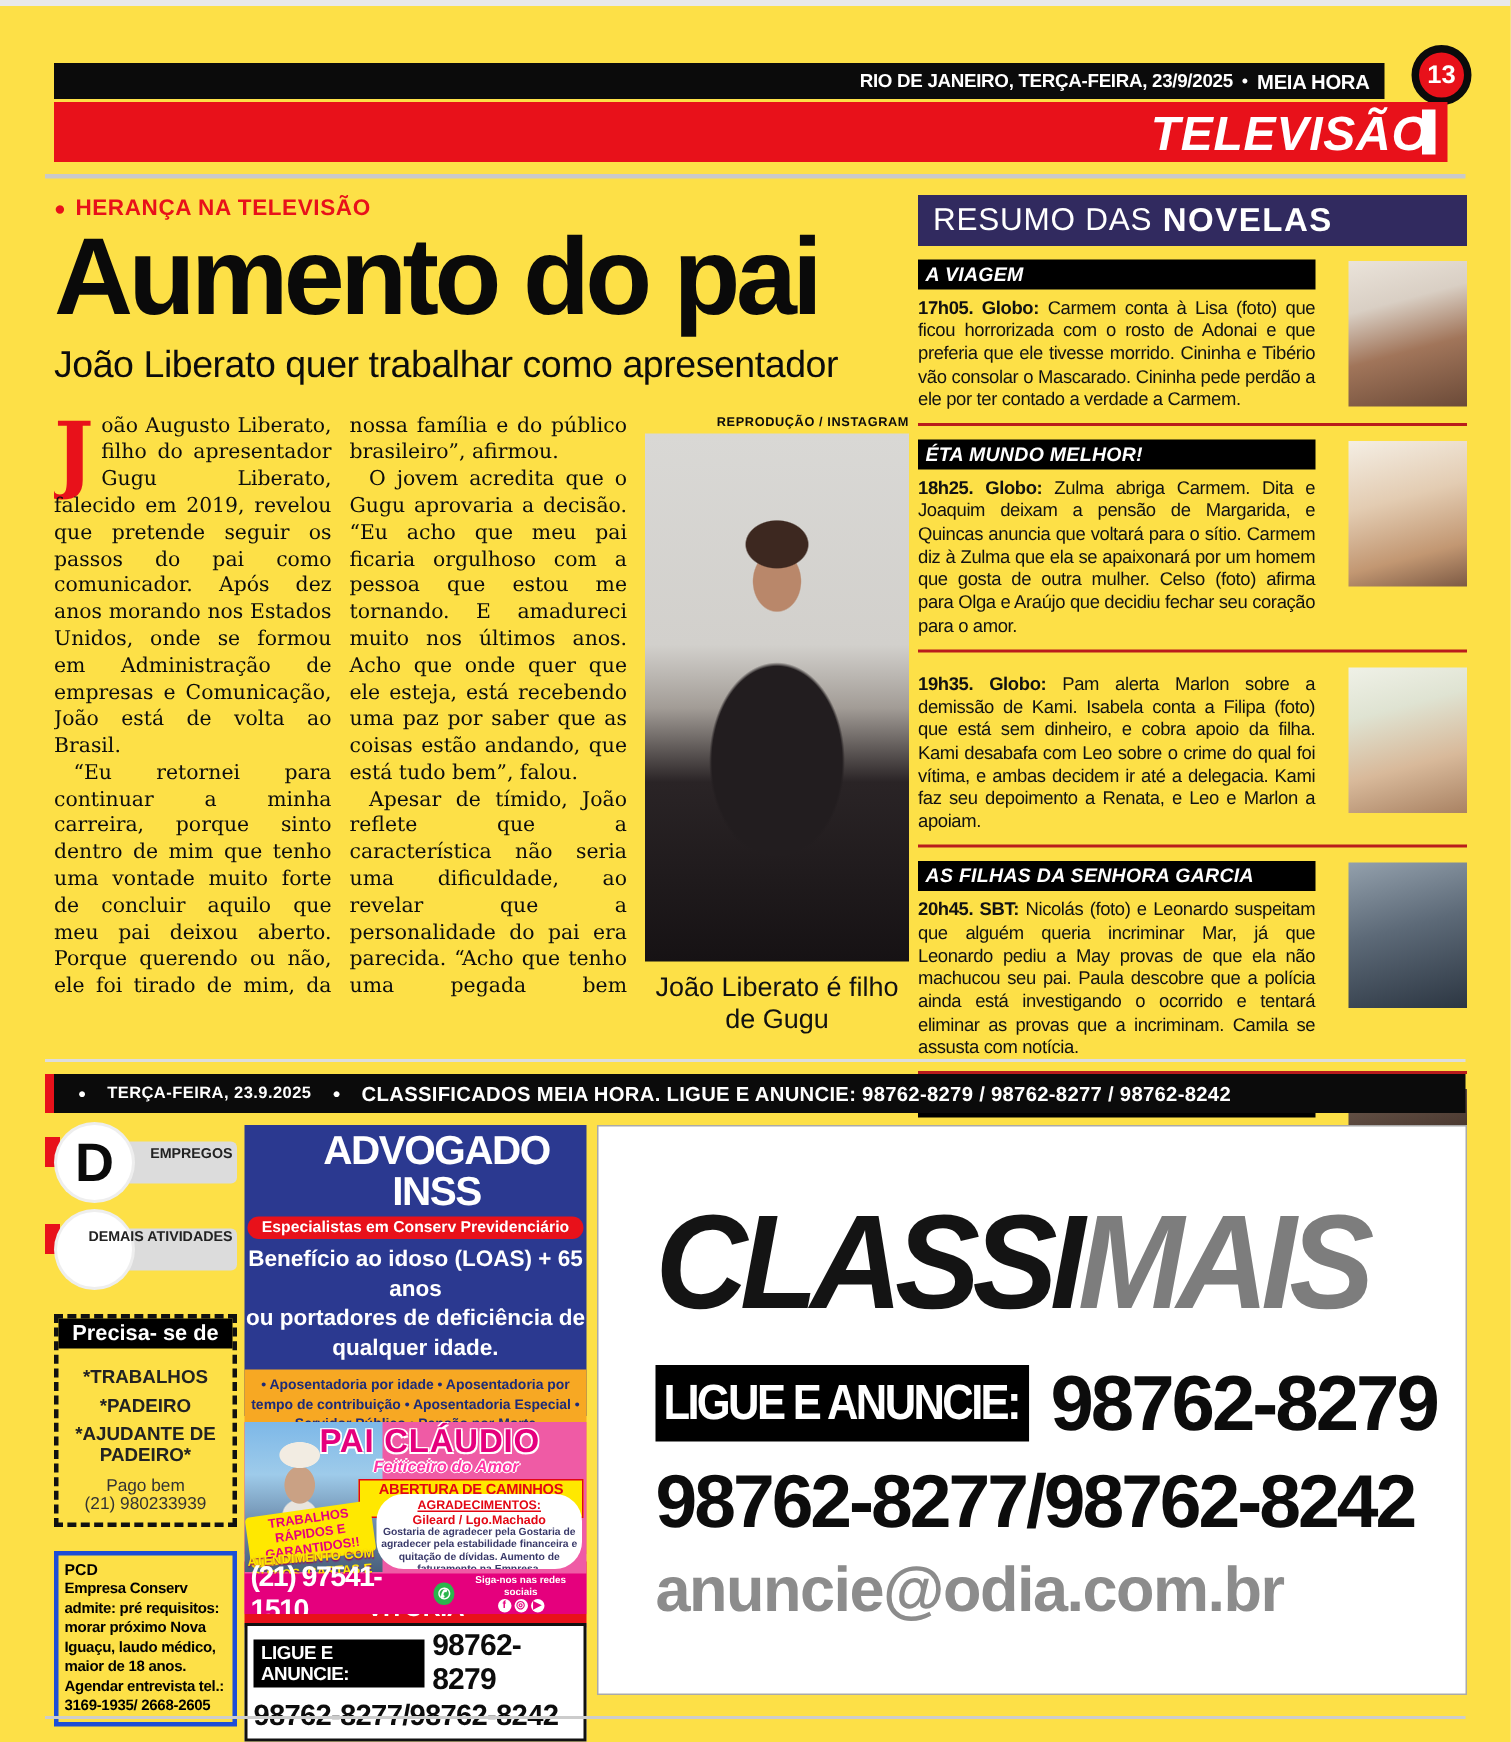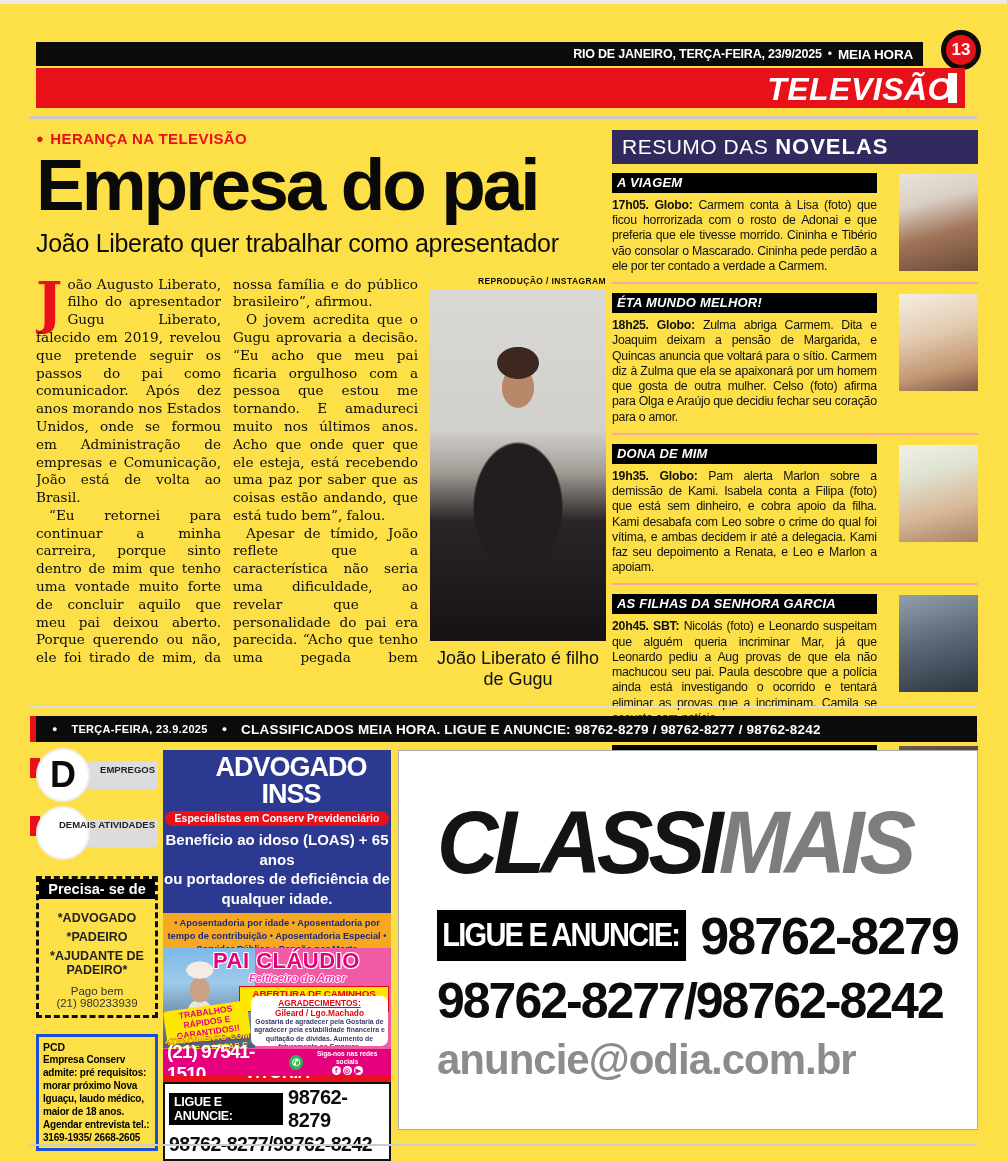--- a/index.html
+++ b/index.html
@@ -42,21 +42,21 @@
       radial-gradient(ellipse 27px 34px at 50% 28%, #b9876a 0%, #b9876a 58%, rgba(185,135,106,0) 61%),
       radial-gradient(ellipse 62px 90px at 50% 62%, #221d1f 0%, #221d1f 70%, rgba(34,29,31,0) 73%),
       linear-gradient(180deg, #d9d8d5 0%, #d2d0cc 40%, #a29c96 52%, #2a2426 66%, #161214 100%); }
   .photo-caption { font-size:18px; text-align:center; margin-top:7px; color:#111; }
 
   
   .sidebar { position:absolute; left:612px; top:126px; width:366px; }
   .sb-header { height:34px; background:#312a5f; color:#fff; display:flex; align-items:center; gap:7px; padding-left:10px; }
   .sb-header .light { font-size:21px; font-weight:400; letter-spacing:0.5px; }
   .sb-header .heavy { font-size:22px; font-weight:900; letter-spacing:1px; }
-  .novela { display:flex; gap:22px; padding:9px 0 8px 0; border-bottom:2px solid #fca5a5; }
+  .novela { display:flex; gap:22px; padding:9px 0 8px 0; border-bottom:2px solid #b91c1c; }
   .novela-left { width:274px; }
   .novela-title { display:block; background:#000; color:#fff; font-weight:900; font-style:italic;
     font-size:13px; padding:2px 7px 3px 5px; letter-spacing:0.2px; }
   .novela-text { margin-top:5px; font-size:12.3px; line-height:1.24; letter-spacing:-0.25px; text-align:justify; color:#111; }
   .novela-text b { font-weight:900; }
   .novela-photo { width:82px; height:97px; align-self:flex-start; margin-top:1px; }
   .ph1 { background:linear-gradient(165deg,#eae3da 0%,#d9cfc4 30%,#a1755a 60%,#6b4a38 100%); }
   .ph2 { background:linear-gradient(165deg,#f4eee4 0%,#e3ccb2 40%,#c29772 75%,#7d5a44 100%); }
   .ph3 { background:linear-gradient(165deg,#eff1e7 0%,#dfe3d2 30%,#d8b99a 65%,#a98263 100%); }
   .ph4 { background:linear-gradient(165deg,#93a0ac 0%,#5d6a78 45%,#2c3642 100%); }
@@ -113,21 +113,21 @@
       radial-gradient(ellipse 22px 14px at 40% 22%, #f2ece2 0%, #f2ece2 60%, rgba(242,236,226,0) 63%),
       radial-gradient(ellipse 18px 22px at 40% 42%, #caa184 0%, #caa184 55%, rgba(202,161,132,0) 58%),
       radial-gradient(ellipse 20px 18px at 40% 62%, #e8e4de 0%, #e8e4de 55%, rgba(232,228,222,0) 60%),
       linear-gradient(180deg,#7db8e8 0%, #9ecbea 35%, #6a88a8 70%, #49607c 100%); }
   .pai-title { position:relative; margin-left:50px; font-size:22px; font-weight:900; letter-spacing:0.5px;
     color:#e5007d; text-shadow:-1px -1px 0 #fff, 1px -1px 0 #fff, -1px 1px 0 #fff, 1px 1px 0 #fff; line-height:1; margin-top:2px; }
   .pai-sub { position:relative; margin-left:86px; font-size:11px; font-weight:900; font-style:italic; color:#ff35a5;
     text-shadow:-1px 0 0 #fff, 1px 0 0 #fff, 0 1px 0 #fff, 0 -1px 0 #fff; line-height:1.1; }
   .pai-banner { position:relative; margin:2px 2px 0 76px; background:#ffe800; border:1px solid #e30613;
     color:#e30613; font-size:9.8px; font-weight:900; text-align:center; padding:1px 0; letter-spacing:-0.2px; }
-  .pai-white { position:absolute; left:88px; right:3px; top:48px; bottom:30px; background:#fff; border-radius:7px;
+  .pai-white { position:absolute; left:88px; right:3px; top:48px; bottom:30px; background:#fff; border-radius:18px;
     padding:2px 3px; text-align:center; overflow:hidden; }
   .pai-thanks { color:#e30613; font-weight:900; font-size:8.3px; text-decoration:underline; }
   .pai-name { color:#e30613; font-weight:900; font-size:8.3px; }
   .pai-ttext { color:#3a3a6a; font-weight:700; font-size:6.9px; line-height:1.2; }
   .pai-badge1 { position:absolute; left:2px; top:58px; width:84px; background:#ffe800; color:#e5007d;
     font-size:8.6px; font-weight:900; text-align:center; padding:2px 1px; transform:rotate(-8deg); border-radius:3px; line-height:1.15; }
   .pai-badge2 { position:absolute; left:2px; top:86px; width:86px; color:#ffe800; font-size:8.6px; font-weight:900;
     text-align:center; transform:rotate(-4deg); line-height:1.15; text-shadow:0 1px 1px #90005a; }
   .pai-bottom { position:absolute; left:0; right:0; bottom:0; height:27px; background:#e5007d;
     display:flex; align-items:center; gap:4px; padding:0 4px; }
@@ -174,21 +174,21 @@
     <span class="section-title">TELEVISÃO</span>
     <span class="mast-notch"></span>
   </div>
   <div class="mast-underline"></div>
 
   <div class="article">
     <div class="kicker">
       <span class="kicker-dot">●</span>
       <span>HERANÇA NA TELEVISÃO</span>
     </div>
-    <div class="headline">Empresa do pai</div>
+    <div class="headline">Aumento do pai</div>
     <div class="subhead">João Liberato quer trabalhar como apresentador</div>
     <div class="article-flex">
       <div class="body-cols">
         <p class="first"><span class="dropcap">J</span><span>oão Augusto Liberato, filho do apresentador Gugu Liberato, falecido em 2019, revelou que pretende seguir os passos do pai como comunicador. Após dez anos morando nos Estados Unidos, onde se formou em Administração de empresas e Comunicação, João está de volta ao Brasil.</span></p>
         <p>“Eu retornei para continuar a minha carreira, porque sinto dentro de mim que tenho uma vontade muito forte de concluir aquilo que meu pai deixou aberto. Porque querendo ou não, ele foi tirado de mim, da nossa família e do público brasileiro”, afirmou.</p>
         <p>O jovem acredita que o Gugu aprovaria a decisão. “Eu acho que meu pai ficaria orgulhoso com a pessoa que estou me tornando. E amadureci muito nos últimos anos. Acho que onde quer que ele esteja, está recebendo uma paz por saber que as coisas estão andando, que está tudo bem”, falou.</p>
         <p>Apesar de tímido, João reflete que a característica não seria uma dificuldade, ao revelar que a personalidade do pai era parecida. “Acho que tenho uma pegada bem parecida, tenho essa timidez, mas gosto de me expressar na frente das câmeras”.</p>
 
       </div>
       <div class="photo-block">
@@ -216,30 +216,29 @@
     <div class="novela">
       <div class="novela-left">
         <span class="novela-title">ÉTA MUNDO MELHOR!</span>
         <div class="novela-text"><b>18h25. Globo:</b> <span>Zulma abriga Carmem. Dita e Joaquim deixam a pensão de Margarida, e Quincas anuncia que voltará para o sítio. Carmem diz à Zulma que ela se apaixonará por um homem que gosta de outra mulher. Celso (foto) afirma para Olga e Araújo que decidiu fechar seu coração para o amor.</span></div>
       </div>
       <div class="novela-photo ph2"></div>
     </div>
 
     <div class="novela">
       <div class="novela-left">
-        <span class="novela-title">DONA DE MIM</span>
         <div class="novela-text"><b>19h35. Globo:</b> <span>Pam alerta Marlon sobre a demissão de Kami. Isabela conta a Filipa (foto) que está sem dinheiro, e cobra apoio da filha. Kami desabafa com Leo sobre o crime do qual foi vítima, e ambas decidem ir até a delegacia. Kami faz seu depoimento a Renata, e Leo e Marlon a apoiam.</span></div>
       </div>
       <div class="novela-photo ph3"></div>
     </div>
 
     <div class="novela">
       <div class="novela-left">
         <span class="novela-title">AS FILHAS DA SENHORA GARCIA</span>
-        <div class="novela-text"><b>20h45. SBT:</b> <span>Nicolás (foto) e Leonardo suspeitam que alguém queria incriminar Mar, já que Leonardo pediu a Aug provas de que ela não machucou seu pai. Paula descobre que a polícia ainda está investigando o ocorrido e tentará eliminar as provas que a incriminam. Camila se assusta com notícia.</span></div>
+        <div class="novela-text"><b>20h45. SBT:</b> <span>Nicolás (foto) e Leonardo suspeitam que alguém queria incriminar Mar, já que Leonardo pediu a May provas de que ela não machucou seu pai. Paula descobre que a polícia ainda está investigando o ocorrido e tentará eliminar as provas que a incriminam. Camila se assusta com notícia.</span></div>
       </div>
       <div class="novela-photo ph4"></div>
     </div>
 
     <div class="novela">
       <div class="novela-left">
         <span class="novela-title">VALE TUDO</span>
         <div class="novela-text"><b>21h. Globo:</b> <span>Odete observa a medicação usada por Marco Aurélio. Seguindo sugestão de Bartolomeu e da Tomorrow, Raquel (foto) grava um vídeo para acalmar as manifestações na internet geradas por causa da postagem de Maria de Fátima. Freitas troca novas mensagens com Eugênio.</span></div>
       </div>
       <div class="novela-photo ph5"></div>
@@ -266,21 +265,21 @@
     <div class="cat-badge cat2">
       <div class="cat-redtab"></div>
       <div class="cat-graybar"></div>
       <div class="cat-circle"></div>
       <div class="cat-label">DEMAIS ATIVIDADES</div>
     </div>
 
     <div class="job-box">
       <div class="job-header">Precisa- se de</div>
       <div class="job-body">
-        <div class="job-line">*ADVOGADO</div>
+        <div class="job-line">*TRABALHOS</div>
         <div class="job-line">*PADEIRO</div>
         <div class="job-line">*AJUDANTE DE PADEIRO*</div>
         <div class="job-pay">Pago bem</div>
         <div class="job-phone">(21) 980233939</div>
       </div>
     </div>
 
     <div class="pcd-box">
       <div class="pcd-title">PCD</div>
       <div class="pcd-text">Empresa Conserv admite: pré requisitos: morar próximo Nova Iguaçu, laudo médico, maior de 18 anos. Agendar entrevista tel.: 3169-1935/ 2668-2605</div>

